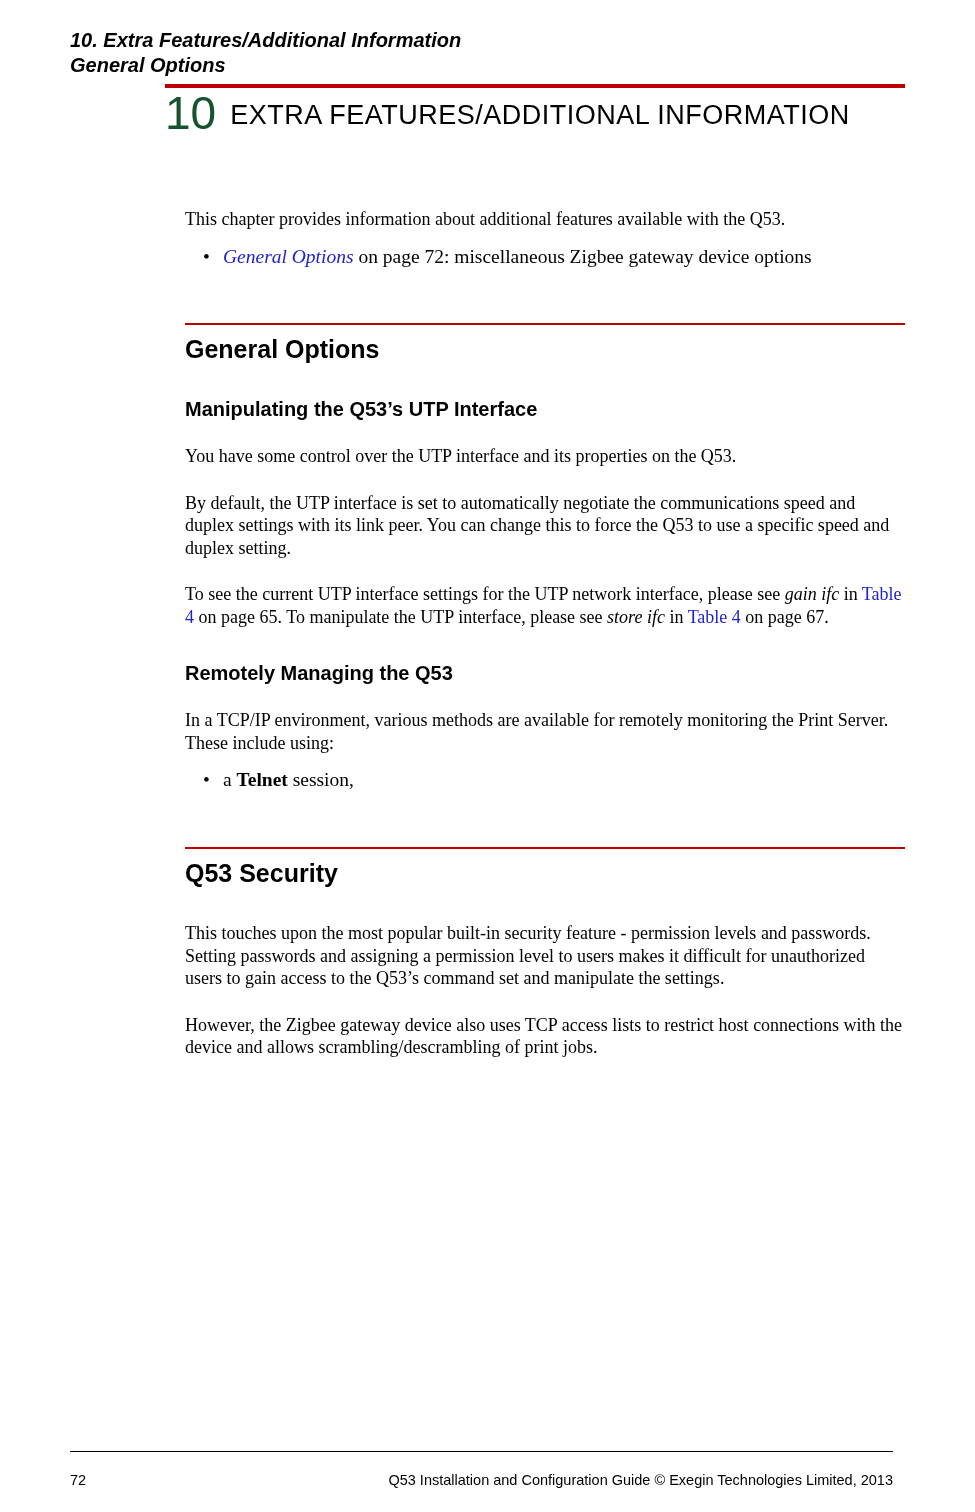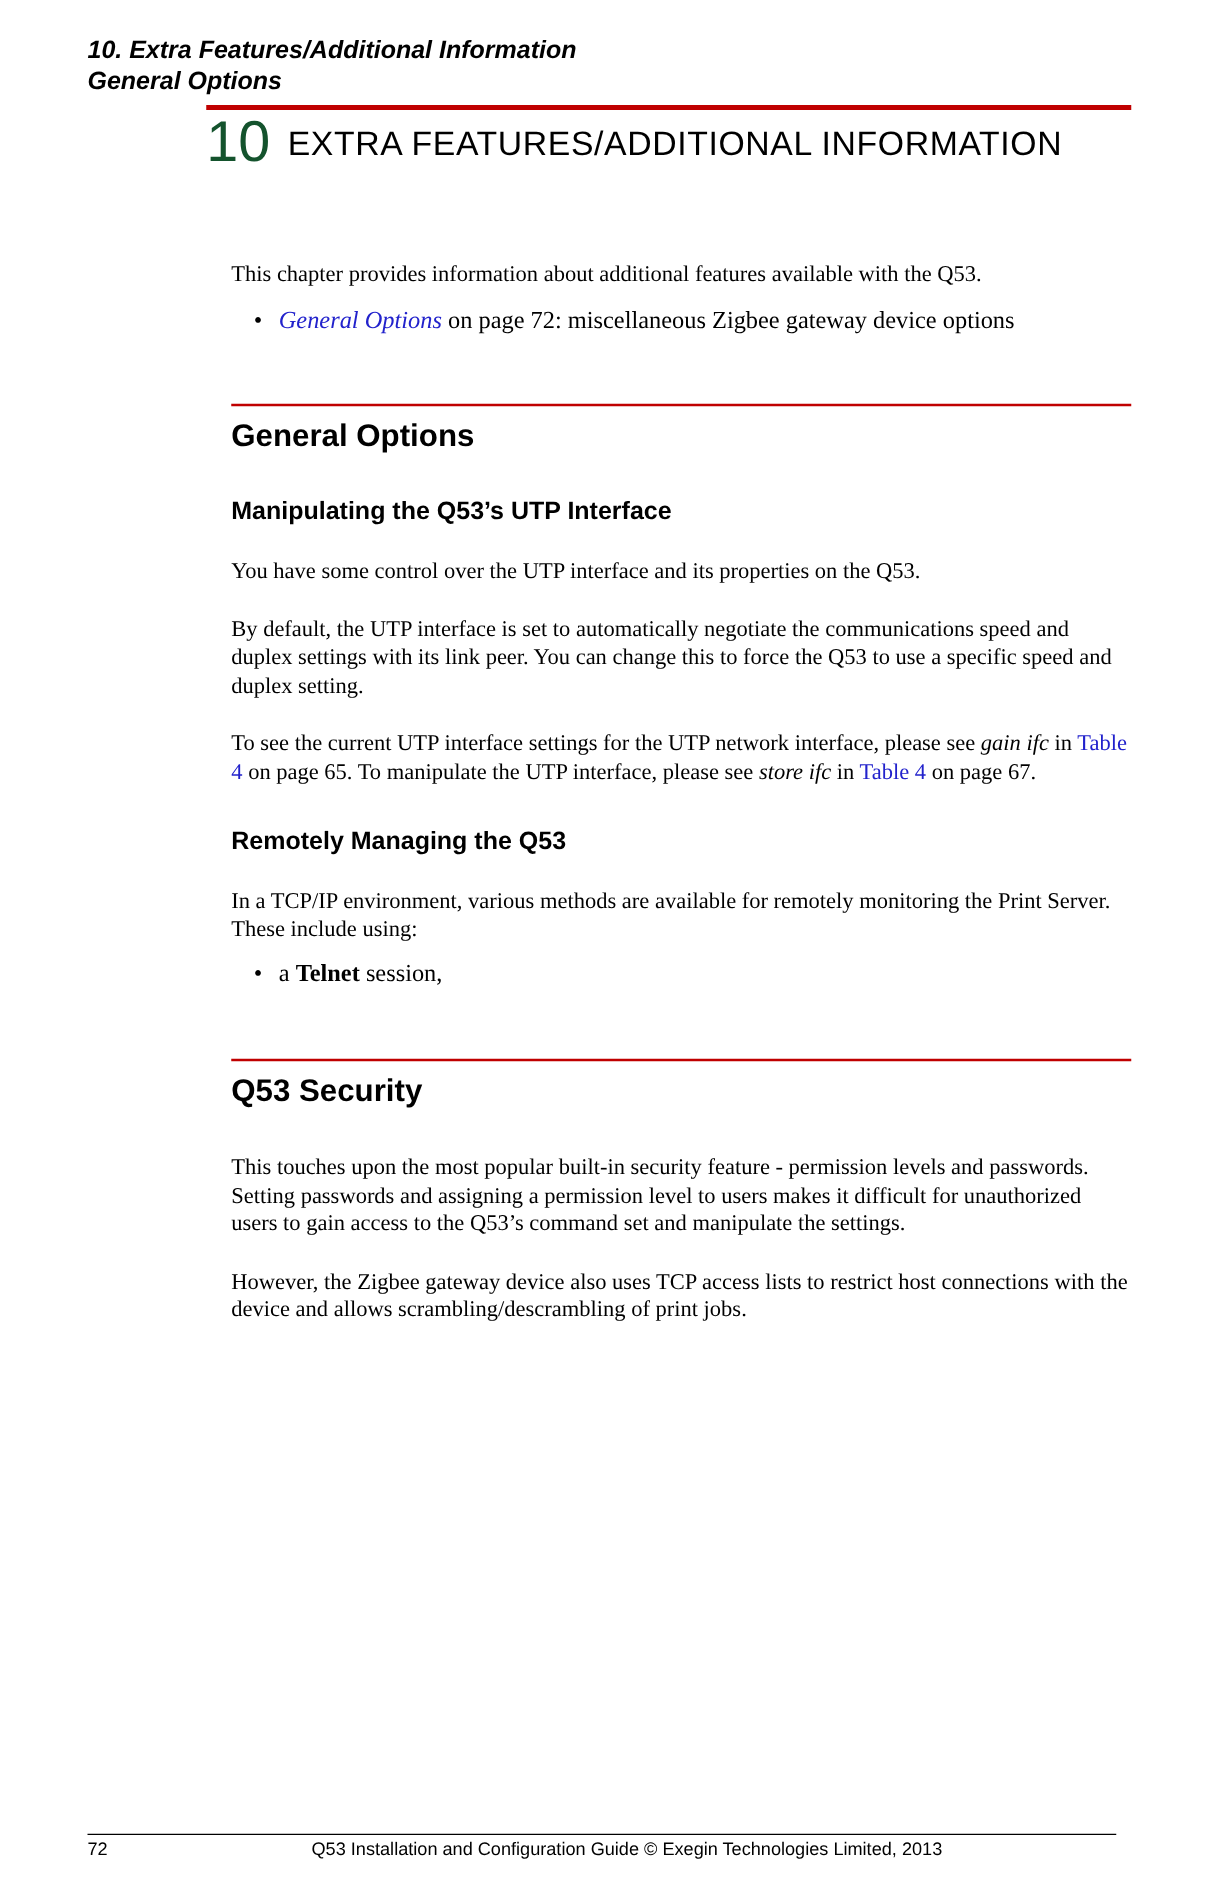--- a/index.html
+++ b/index.html
@@ -94,27 +94,27 @@
     font-size: 20px;
     margin-top: 34px;
   }
   .footer {
     position: absolute;
     left: 0;
     right: 12px;
     bottom: 24px;
     border-top: 1px solid #000;
     margin: 0 70px;
-    padding-top: 4px;
+    padding-top: 20px;
     font-family: Arial, Helvetica, sans-serif;
     font-size: 14.5px;
     display: flex;
   }
   .footer .pnum { width: 40px; }
-  .footer .ftext { flex: 1; text-align: center; }
+  .footer .ftext { flex: 1; text-align: right; }
   em.cmd { font-style: italic; }
   strong.b { font-weight: bold; }
 </style>
 </head>
 <body>
 
 <div class="page">
 
   <div class="running-head">
     <div>10. Extra Features/Additional Information</div>

